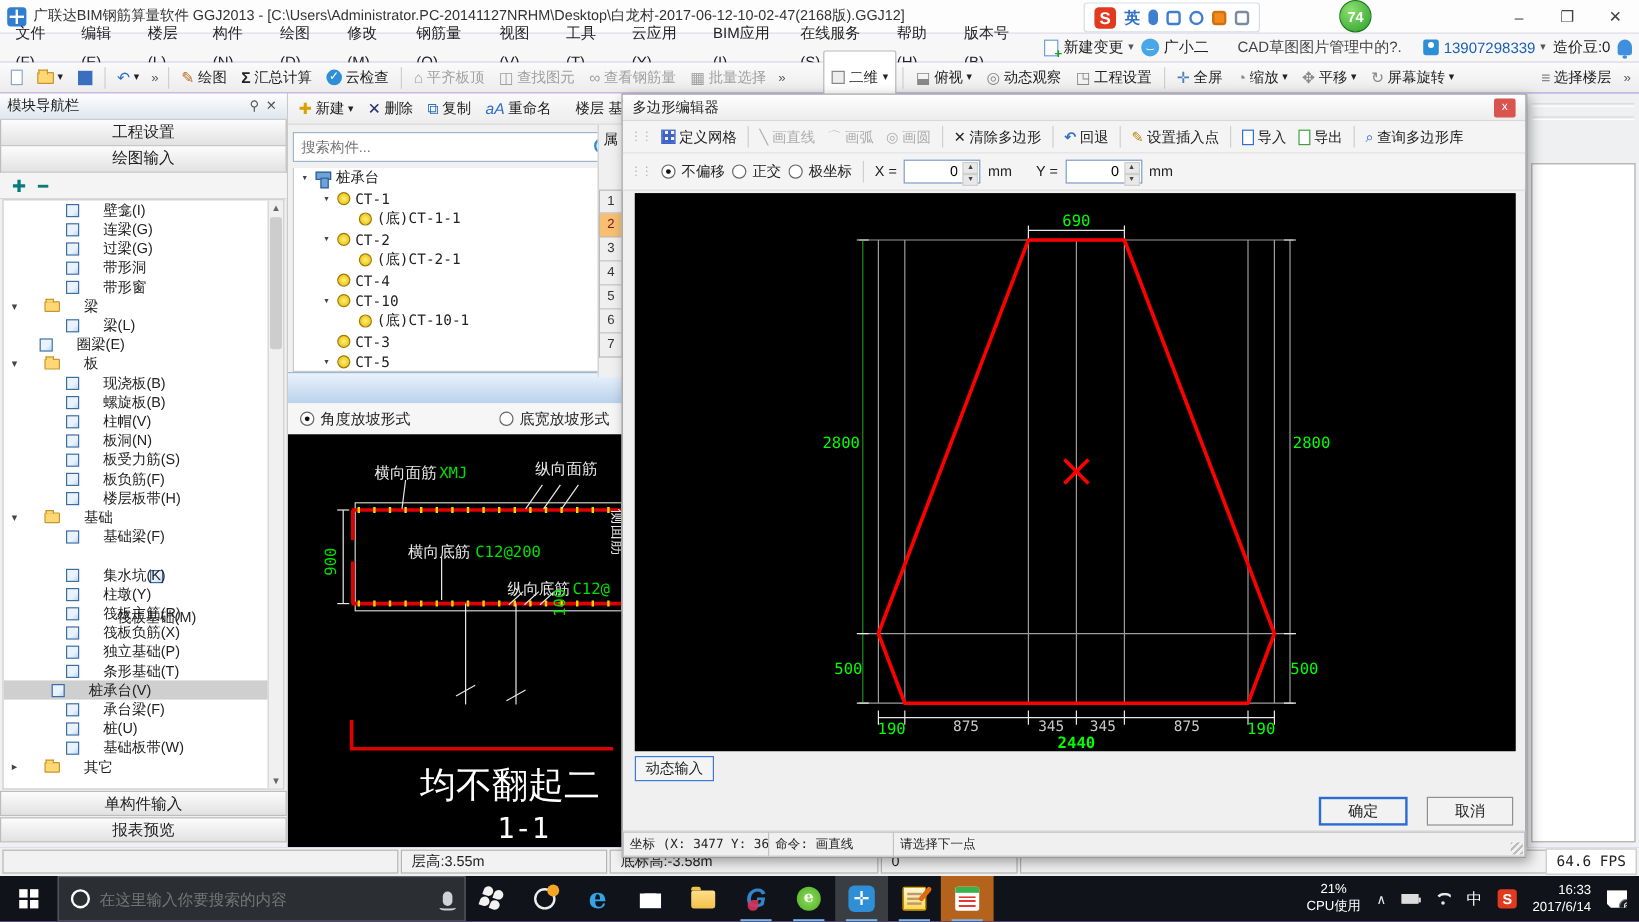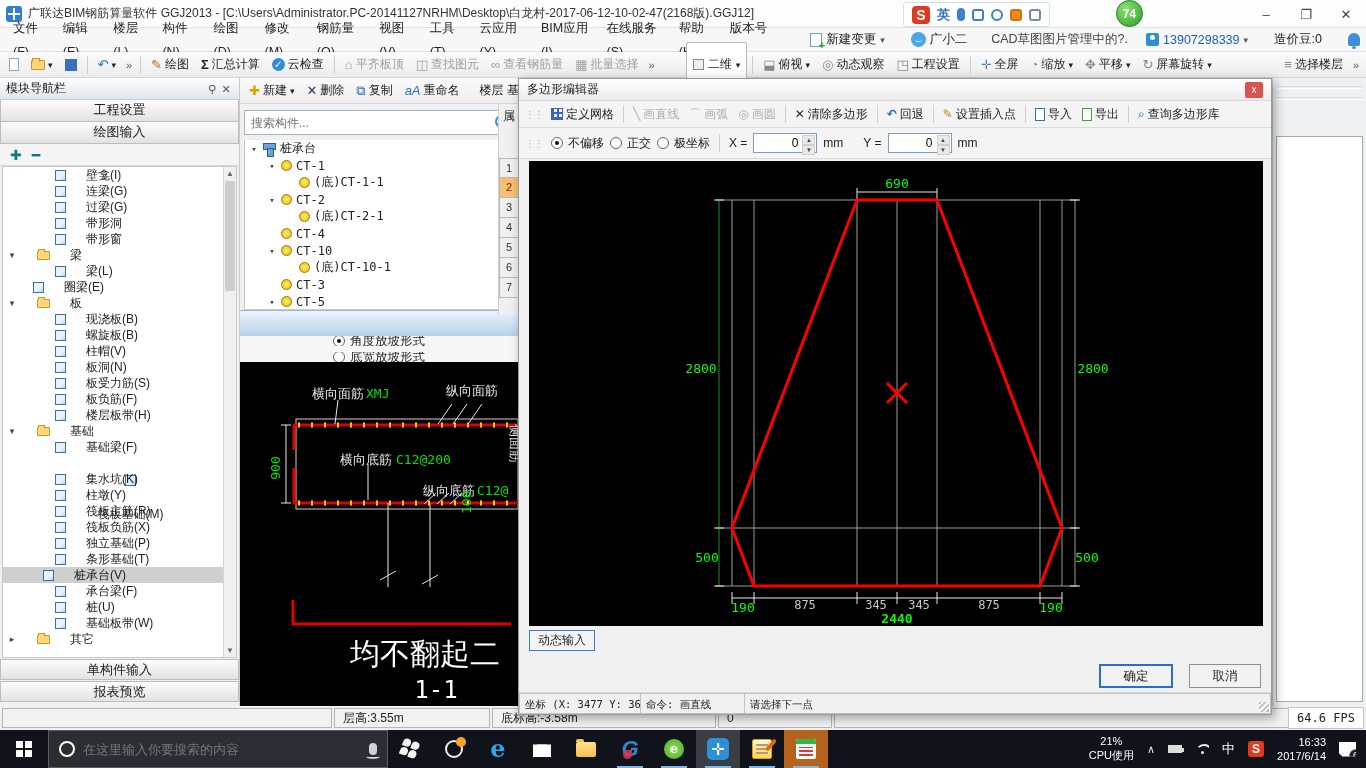--- a/index.html
+++ b/index.html
@@ -19,21 +19,21 @@
   .imeglyph { width:12px; height:12px; border:2px solid #3f7fd0; border-radius:3px; }
   .imeglyph.mic { width:8px; height:13px; border-radius:4px; background:#3f7fd0; border:none; }
   .imeglyph.shirt { background:#f08a1d; border-color:#d0720c; }
   .ball { position:absolute; left:1116px; top:0; width:27px; height:27px; border-radius:50%; background:radial-gradient(circle at 35% 30%, #8be06e, #2ca02c); color:#fff; font-size:12px; font-weight:bold; display:flex; align-items:center; justify-content:center; border:1px solid #1d7a1d; }
   .wbtns { position:absolute; right:0; top:0; height:28px; display:flex; }
   .wbtn { width:40px; height:28px; display:flex; align-items:center; justify-content:center; font-size:13px; color:#444; }
 
   
   .menubar { position:absolute; left:0; top:28px; width:1366px; height:24px; background:#f7f7f7; border-bottom:1px solid #e0e0e0; display:flex; align-items:center; padding:0 6px; }
   .menuitem { padding:0 7px; font-size:12.5px; color:#222; line-height:24px; }
-  .mx { display:flex; align-items:center; gap:4px; margin-left:26px; font-size:12.5px; white-space:nowrap; }
+  .mx { display:flex; align-items:center; gap:4px; margin-left:6px; font-size:12.5px; white-space:nowrap; }
   .mx .caret { font-size:9px; color:#555; }
   .doc-ic { width:12px; height:14px; background:#fff; border:1px solid #6f9fd8; position:relative; }
   .doc-ic::after { content:'+'; position:absolute; right:-4px; bottom:-5px; color:#1f9e1f; font-weight:bold; font-size:11px; }
   .smiley { width:15px; height:15px; border-radius:50%; background:#49a7e8; position:relative; }
   .smiley::after { content:''; position:absolute; left:4px; top:5px; width:7px; height:4px; border-bottom:1.5px solid #fff; border-radius:50%; }
   .person-ic { width:13px; height:13px; background:#2f8fd6; border-radius:2px; position:relative; }
   .person-ic::after { content:''; position:absolute; left:4px; top:2px; width:5px; height:5px; border-radius:50%; background:#fff; }
   .bell-ic { width:12px; height:13px; background:#3f8fdd; border-radius:6px 6px 2px 2px; position:relative; }
   .bell-ic::after { content:''; position:absolute; left:4px; bottom:-3px; width:4px; height:3px; background:#3f8fdd; border-radius:50%; }
   .notice { color:#444; margin-left:24px; }
@@ -80,21 +80,21 @@
   .mag { width:20px; height:21px; position:relative; flex:none; }
   .mag::before { content:''; position:absolute; left:4px; top:3px; width:9px; height:9px; border:2px solid #2f8fd6; border-radius:50%; }
   .mag::after { content:''; position:absolute; left:12px; top:13px; width:6px; height:2px; background:#2f8fd6; transform:rotate(45deg); }
   .p-tree { position:absolute; left:4px; right:6px; top:62px; height:170px; background:#fff; border:1px solid #c9c9c9; border-top:none; overflow:hidden; }
   .ct-row { height:17px; display:flex; align-items:center; gap:4px; font-family:"DejaVu Sans Mono","Liberation Sans",sans-serif; font-size:12px; }
   .gear { width:11px; height:11px; border-radius:50%; background:radial-gradient(#fff173,#e8b500); border:1px solid #9a7b00; flex:none; }
   .pile-ic { width:13px; height:12px; position:relative; flex:none; }
   .pile-ic::before { content:''; position:absolute; top:0; left:0; right:0; height:5px; background:#6ea2d8; border:1px solid #2d5f96; }
   .pile-ic::after { content:''; position:absolute; top:5px; left:4px; width:5px; height:7px; background:#6ea2d8; border:1px solid #2d5f96; }
   .blueband { position:absolute; left:0; right:0; top:232px; height:26px; background:linear-gradient(#eaf3fc,#b9d2ea); border-top:1px solid #9fb9d4; }
-  .radios { position:absolute; left:0; right:0; top:258px; height:26px; background:#f6f6f6; display:flex; align-items:center; gap:6px; padding:0 10px; font-size:12.5px; justify-content:space-between;flex-direction:column; }
+  .radios { position:absolute; left:0; right:0; top:258px; height:26px; background:#f6f6f6; display:flex; align-items:center; gap:6px; padding:0 10px; font-size:12.5px; justify-content:space-between; }
   .rgrp { display:flex; align-items:center; gap:5px; white-space:nowrap; overflow:hidden; }
   .radio { width:12px; height:12px; border:1px solid #666; border-radius:50%; background:#fff; position:relative; flex:none; }
   .radio.on::after { content:''; position:absolute; left:3px; top:3px; width:4px; height:4px; border-radius:50%; background:#111; }
   .preview { position:absolute; left:0; top:284px; width:278px; height:344px; background:#000; }
 
   
   .props { position:absolute; left:498px; top:104px; width:21px; height:210px; background:#f0f0f0; border-left:1px solid #cfcfcf; z-index:5; }
   .props .ph { height:24px; font-size:12px; text-align:center; line-height:24px; color:#222; }
   .prow { height:20px; border:1px solid #b9b9b9; border-top:none; background:#efefef; font-size:11px; text-align:center; line-height:19px; color:#333; }
   .prow.first { border-top:1px solid #b9b9b9; }
@@ -811,21 +811,21 @@
     <div class="d-status">
       <span class="d-cell" style="width:122px;border-left:1px solid #c3c3c3">坐标 (X: 3477 Y: 3632)</span>
       <span class="d-cell" style="width:104px">命令: 画直线</span>
       <span class="d-cell" style="flex:1">请选择下一点</span>
     </div>
     <div class="d-grip"></div>
   </div>
 
   <div class="statusbar">
     <span class="s-cell" style="width:330px"></span>
-    <span class="s-cell" style="width:156px">层高:3.55m</span>
+    <span class="s-cell" style="width:172px">层高:3.55m</span>
     <span class="s-cell" style="width:224px">底标高:-3.58m</span>
     <span class="s-cell" style="width:114px">0</span>
     <span class="s-cell" style="flex:1"></span>
   </div>
   <div class="fpsbox">64.6 FPS</div>
 
   <div class="taskbar">
     <div class="startbtn">
       <span class="winlogo">
           <span></span>

